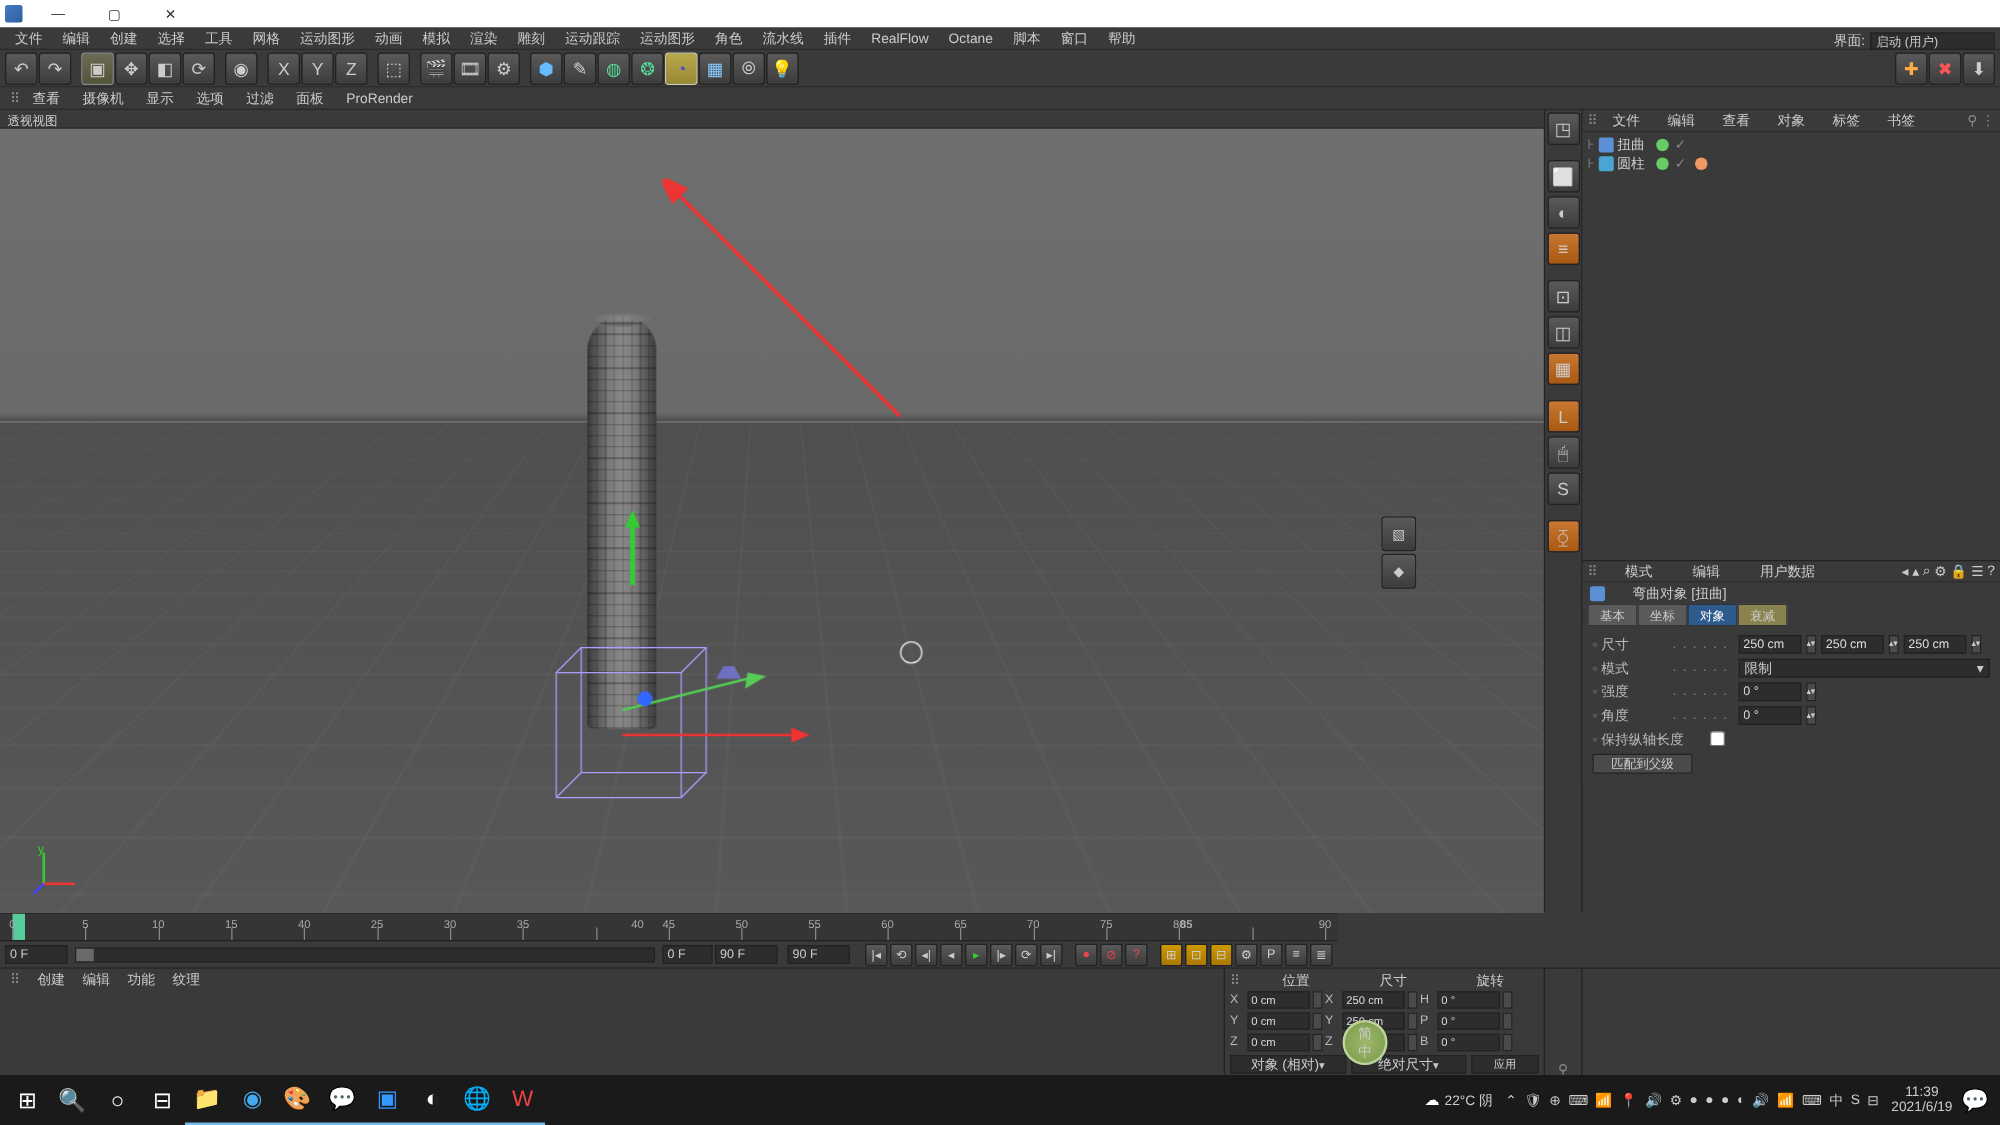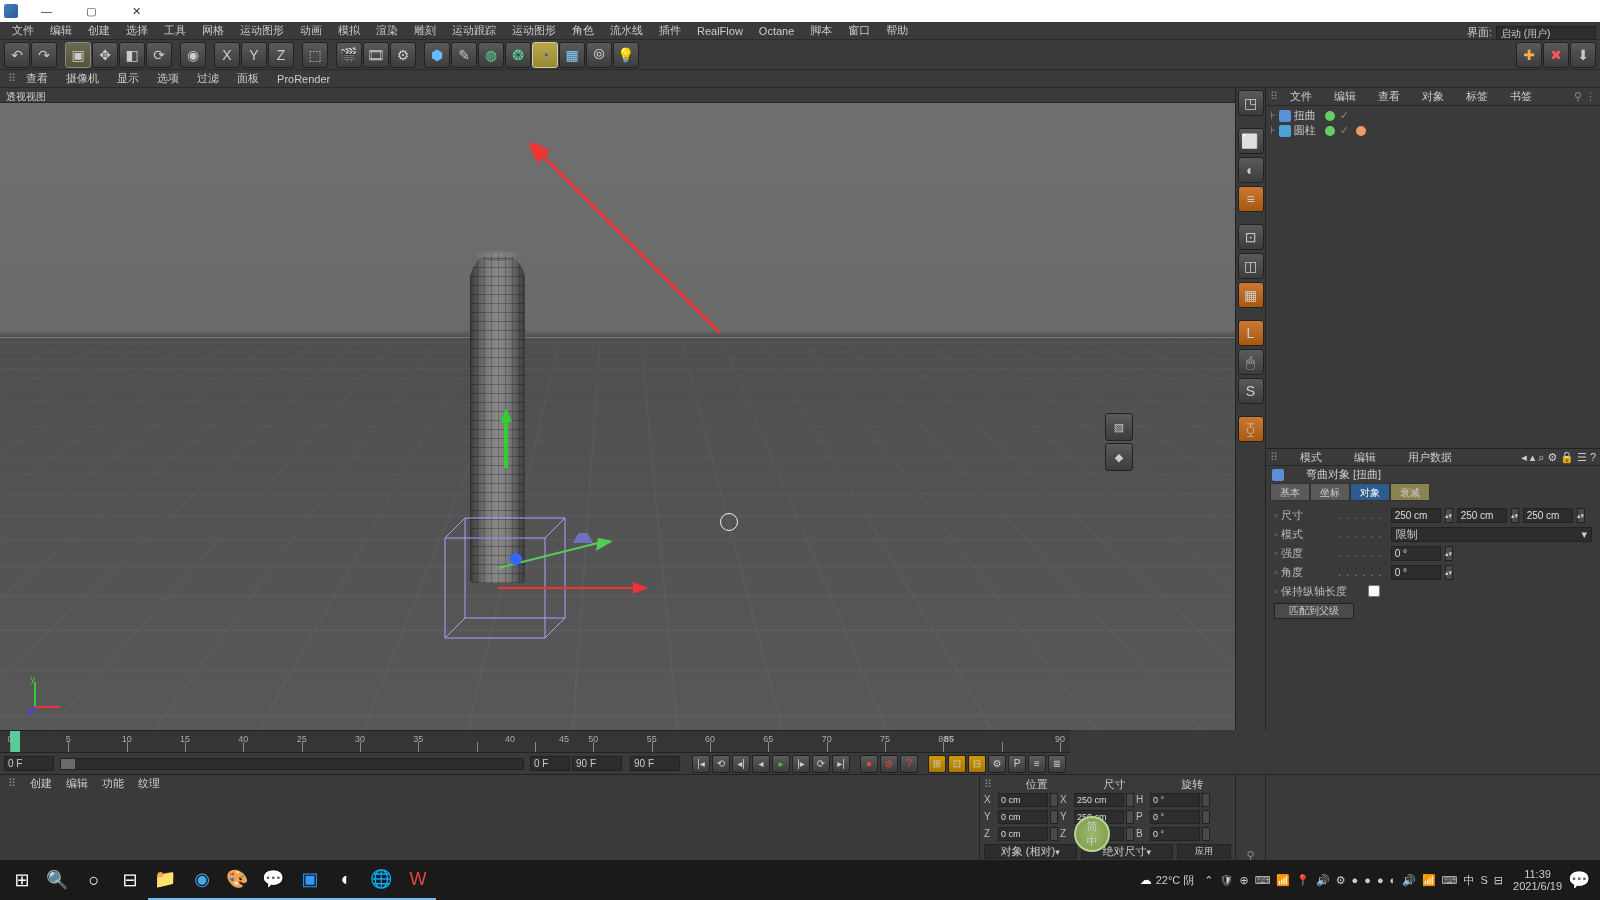--- a/index.html
+++ b/index.html
@@ -402,21 +402,21 @@
             <div class="tl-lbl" style="left: 243.333px;">40</div>
             <div class="tl-tick major" style="left: 301.667px;"></div>
             <div class="tl-lbl" style="left: 301.667px;">25</div>
             <div class="tl-tick major" style="left: 360px;"></div>
             <div class="tl-lbl" style="left: 360px;">30</div>
             <div class="tl-tick major" style="left: 418.333px;"></div>
             <div class="tl-lbl" style="left: 418.333px;">35</div>
             <div class="tl-tick major" style="left: 476.667px;"></div>
             <div class="tl-lbl" style="left: 479px; margin-left: 31px;">40</div>
             <div class="tl-tick major" style="left: 535px;"></div>
-            <div class="tl-lbl" style="left: 564px;">45</div>
+            <div class="tl-lbl" style="left: 535px;">45</div>
             <div class="tl-tick major" style="left: 593.333px;"></div>
             <div class="tl-lbl" style="left: 593.333px;">50</div>
             <div class="tl-tick major" style="left: 651.667px;"></div>
             <div class="tl-lbl" style="left: 651.667px;">55</div>
             <div class="tl-tick major" style="left: 710px;"></div>
             <div class="tl-lbl" style="left: 710px;">60</div>
             <div class="tl-tick major" style="left: 768.333px;"></div>
             <div class="tl-lbl" style="left: 768.333px;">65</div>
             <div class="tl-tick major" style="left: 826.667px;"></div>
             <div class="tl-lbl" style="left: 826.667px;">70</div>

